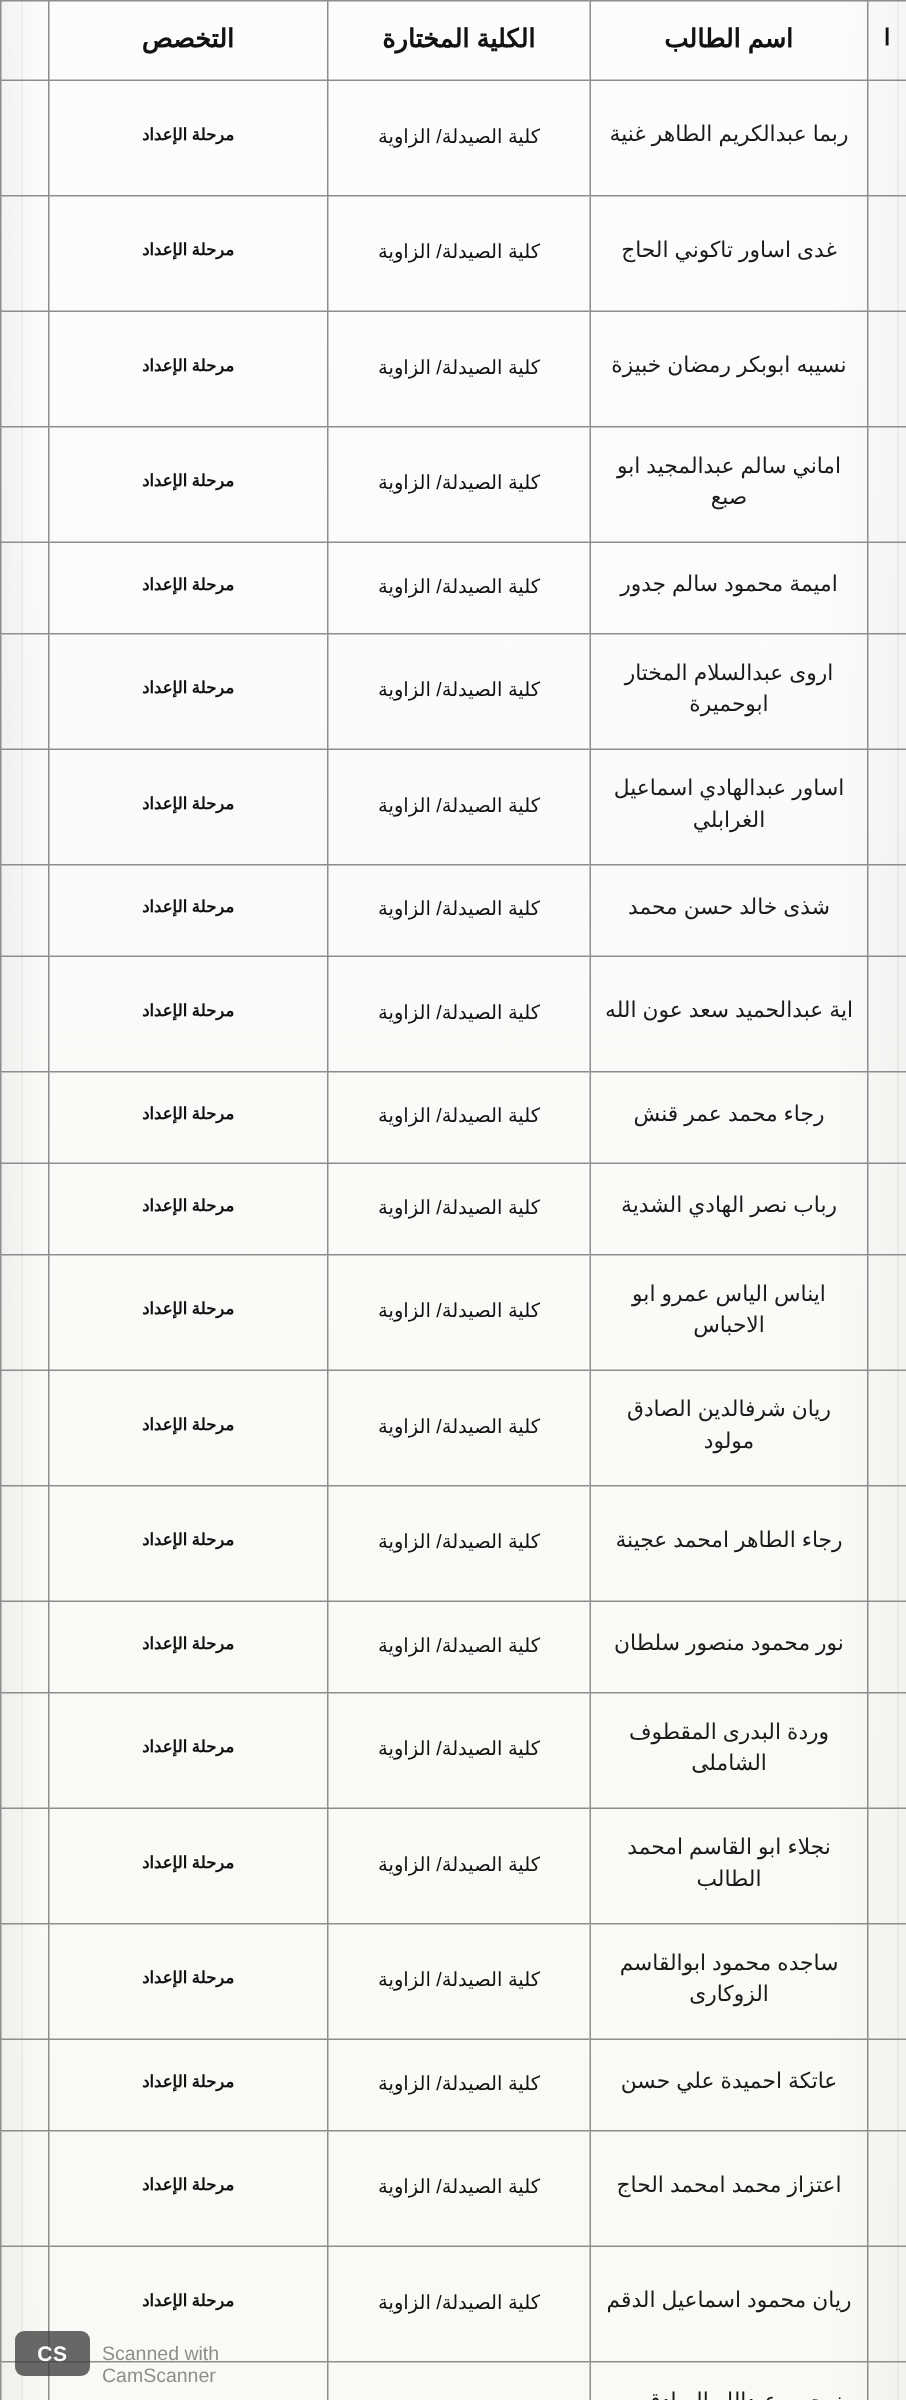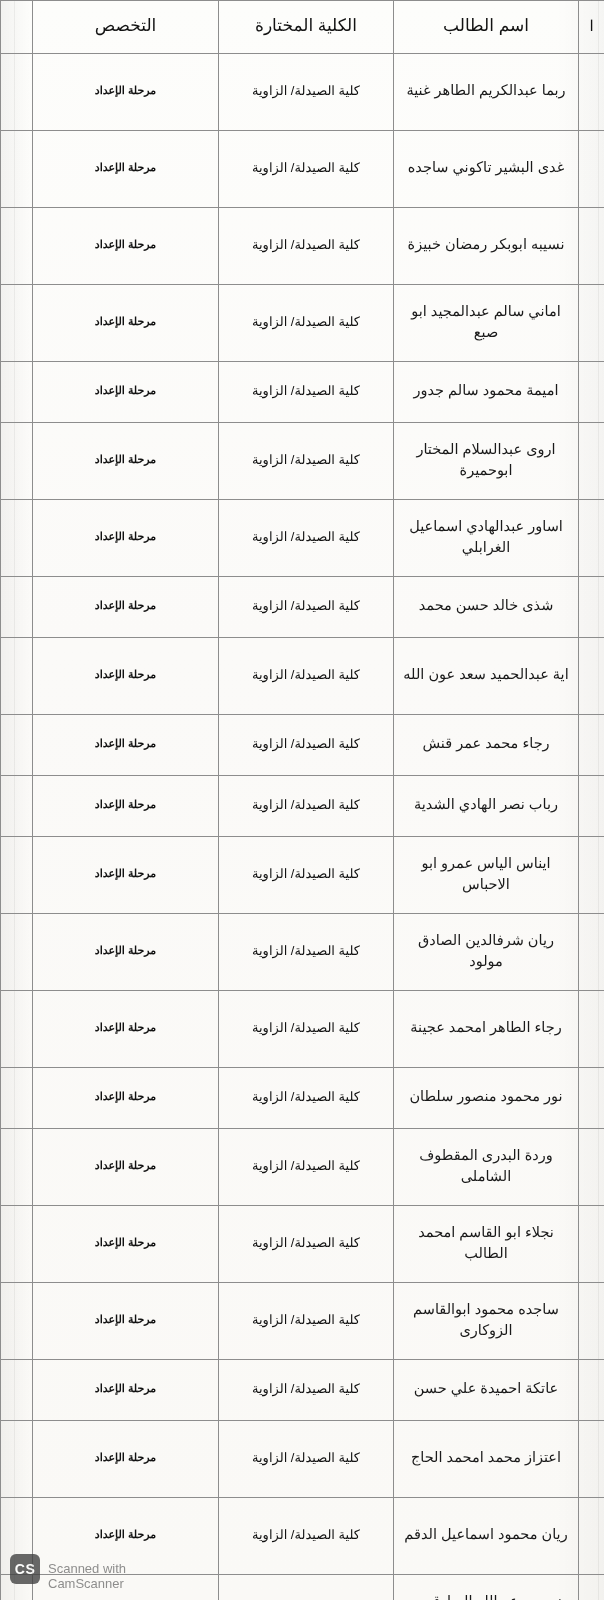--- a/index.html
+++ b/index.html
@@ -45,21 +45,21 @@
 
   
   col.c-edge-r { width: 26px; }
   col.c-name   { width: 185px; }
   col.c-coll   { width: 175px; }
   col.c-major  { width: 186px; }
   col.c-edge-l { width: 32px; }
 
   thead th {
     font-size: 17px;
-    font-weight: normal;
+    font-weight: bold;
     height: 38px;
     padding-top: 0;
     padding-bottom: 10px;
     border-top: none;
     margin-top: 14px;
   }
   thead th.edge { font-size: 15px; }
 
   tbody td {
     font-size: 14.5px;
@@ -99,21 +99,21 @@
     position: absolute;
     left: 10px;
     bottom: 8px;
     display: flex;
     align-items: center;
     gap: 8px;
     direction: ltr;
     opacity: 0.78;
   }
   .watermark .cs-badge {
-    width: 30px;
+    width: 50px;
     height: 30px;
     border-radius: 6px;
     background: #3f3f3f;
     color: #ffffff;
     font-size: 14px;
     font-weight: bold;
     display: flex;
     align-items: center;
     justify-content: center;
     font-family: "Liberation Sans", sans-serif;
@@ -157,21 +157,21 @@
     <tbody id="tbody">
         <tr class="h2">
           <td class="edge"></td>
           <td class="name">ربما عبدالكريم الطاهر غنية</td>
           <td class="coll">كلية الصيدلة/ الزاوية</td>
           <td class="major">مرحلة الإعداد</td>
           <td class="edge"></td>
         </tr>
         <tr class="h2">
           <td class="edge"></td>
-          <td class="name">غدى البشير تاكوني ساجده</td>
+          <td class="name">غدى اساور تاكوني الحاج</td>
           <td class="coll">كلية الصيدلة/ الزاوية</td>
           <td class="major">مرحلة الإعداد</td>
           <td class="edge"></td>
         </tr>
         <tr class="h2">
           <td class="edge"></td>
           <td class="name">نسيبه ابوبكر رمضان خبيزة</td>
           <td class="coll">كلية الصيدلة/ الزاوية</td>
           <td class="major">مرحلة الإعداد</td>
           <td class="edge"></td>

